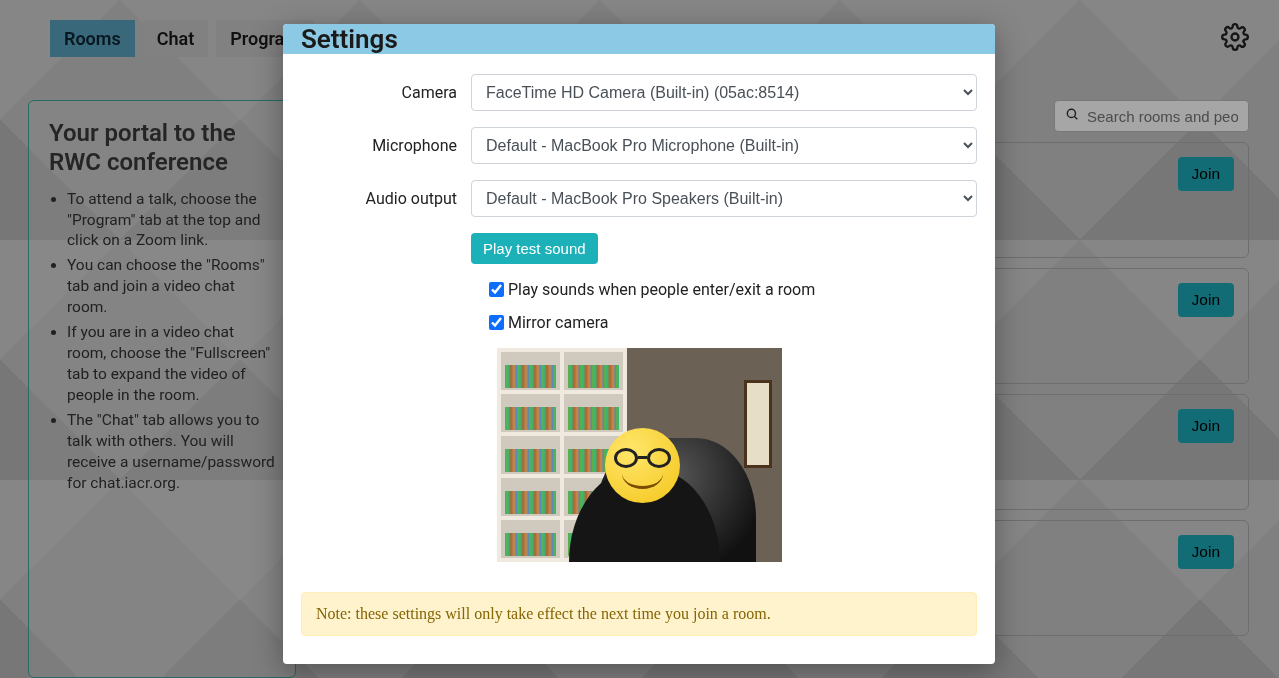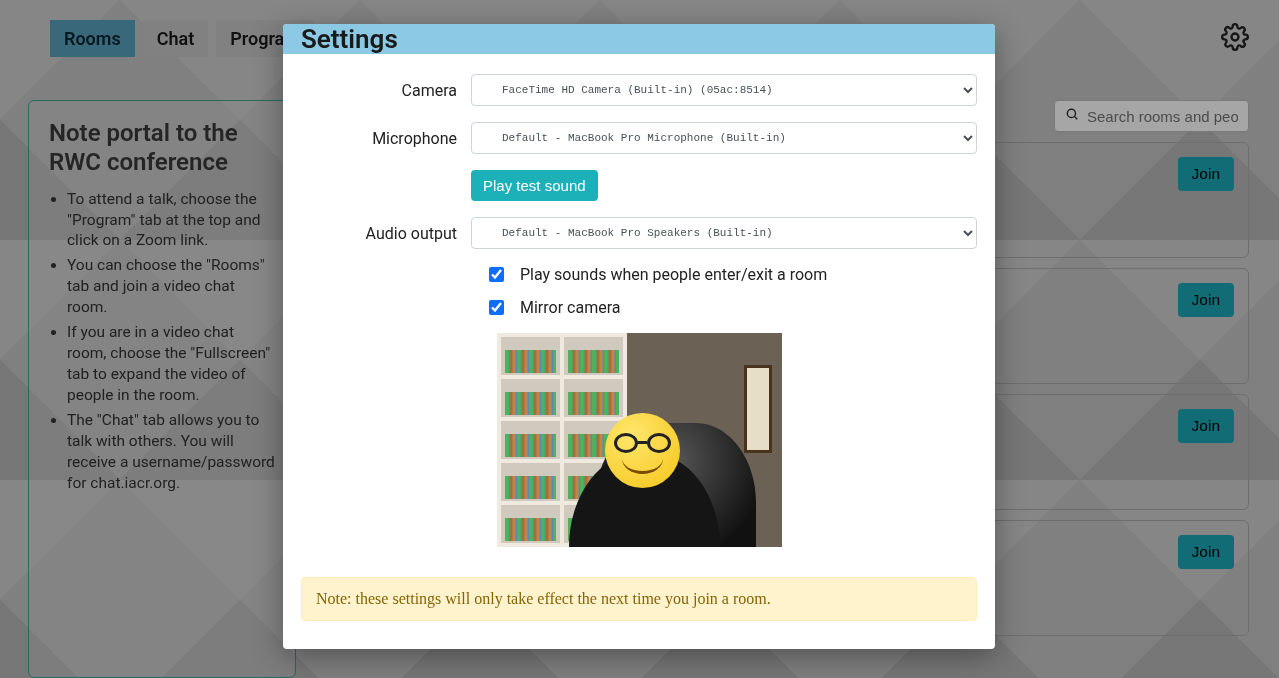--- a/index.html
+++ b/index.html
@@ -65,28 +65,28 @@
   }
   .modal-header {
     background:#8bc9e4; padding:0 18px; font-size:26px; font-weight:600; color:#1a1a1a;
     border-top-left-radius:4px; border-top-right-radius:4px;
   }
   .modal-body { padding: 20px 18px 14px 18px; }
   .form-row { display:flex; align-items:center; margin-bottom: 16px; }
   .form-label { width: 170px; text-align:right; padding-right:14px; font-size:16px; color:#222;}
   .form-control { flex:1; }
   select.form-control {
-    width:100%; padding:8px 26px; border:1px solid #ced4da; border-radius:4px;
-    font-size:11px; background:#fff; color:#495057;font-family:Liberation Mono, monospace;
+    width:100%; padding:8px 10px; border:1px solid #ced4da; border-radius:4px;
+    font-size:16px; background:#fff; color:#495057;
   }
   .play-test {
     background:#1cb1b8; color:#fff; border:none; border-radius:4px;
     padding:7px 12px; font-size:15px; cursor:pointer;
   }
-  .chk-row { display:flex; align-items:center; gap:16px; margin-bottom:14px; padding-left:188px; font-size:16px; color:#222;}
+  .chk-row { display:flex; align-items:center; gap:4px; margin-bottom:14px; padding-left:188px; font-size:16px; color:#222;}
   .chk-row input { width:15px; height:15px; accent-color:#0d6efd; }
   .preview-wrap { display:flex; justify-content:center; padding: 2px 0 8px 0; }
   .preview {
     width:285px; height:214px; background:#6c6155; position:relative; overflow:hidden;
   }
   .bookshelf { position:absolute; left:0; top:0; width:130px; height:100%; background:#efe9df; display:grid;
     grid-template-columns: 1fr 1fr; grid-template-rows: repeat(5,1fr); gap:4px; padding:4px;}
   .shelf-cell { background:#d0c9bd; position:relative;}
   .shelf-cell::after{content:""; position:absolute; left:4px; right:4px; bottom:2px; height:60%;
     background:linear-gradient(90deg,#6a4,#3b7,#a63,#c84,#48c); background-size:12px 100%;}
@@ -123,21 +123,21 @@
   <span>
     <svg class="gear" viewBox="0 0 24 24" fill="none" stroke="currentColor" stroke-width="2">
       <circle cx="12" cy="12" r="3"></circle>
       <path d="M19.4 15a1.7 1.7 0 0 0 .34 1.87l.06.06a2 2 0 1 1-2.83 2.83l-.06-.06a1.7 1.7 0 0 0-1.87-.34 1.7 1.7 0 0 0-1 1.56V21a2 2 0 1 1-4 0v-.09a1.7 1.7 0 0 0-1-1.56 1.7 1.7 0 0 0-1.87.34l-.06.06a2 2 0 1 1-2.83-2.83l.06-.06a1.7 1.7 0 0 0 .34-1.87 1.7 1.7 0 0 0-1.56-1H3a2 2 0 1 1 0-4h.09a1.7 1.7 0 0 0 1.56-1 1.7 1.7 0 0 0-.34-1.87l-.06-.06a2 2 0 1 1 2.83-2.83l.06.06a1.7 1.7 0 0 0 1.87.34H9a1.7 1.7 0 0 0 1-1.56V3a2 2 0 1 1 4 0v.09a1.7 1.7 0 0 0 1 1.56 1.7 1.7 0 0 0 1.87-.34l.06-.06a2 2 0 1 1 2.83 2.83l-.06.06a1.7 1.7 0 0 0-.34 1.87V9a1.7 1.7 0 0 0 1.56 1H21a2 2 0 1 1 0 4h-.09a1.7 1.7 0 0 0-1.56 1z"></path>
     </svg>
   </span>
 </div>
 
 <div class="main-area">
   <div class="portal">
-    <h2>Note portal to the RWC conference</h2>
+    <h2>Your portal to the RWC conference</h2>
     <ul>
       <li>To attend a talk, choose the "Program" tab at the top and click on a Zoom link.</li>
       <li>You can choose the "Rooms" tab and join a video chat room.</li>
       <li>If you are in a video chat room, choose the "Fullscreen" tab to expand the video of people in the room.</li>
       <li>The "Chat" tab allows you to talk with others. You will receive a username/password for chat.iacr.org.</li>
     </ul>
   </div>
   <div class="rooms-col">
     <div class="search-row">
       <div class="search-box">
@@ -176,30 +176,30 @@
         <option>FaceTime HD Camera (Built-in) (05ac:8514)</option>
       </select>
     </div>
     <div class="form-row">
       <div class="form-label">Microphone</div>
       <select class="form-control">
         <option>Default - MacBook Pro Microphone (Built-in)</option>
       </select>
     </div>
     <div class="form-row">
+      <div class="form-label">Audio output</div>
+      <select class="form-control">
+        <option>Default - MacBook Pro Speakers (Built-in)</option>
+      </select>
+    </div>
+    <div class="form-row">
       <div class="form-label"></div>
       <div class="form-control">
         <button class="play-test">Play test sound</button>
       </div>
-    </div>
-    <div class="form-row">
-      <div class="form-label">Audio output</div>
-      <select class="form-control">
-        <option>Default - MacBook Pro Speakers (Built-in)</option>
-      </select>
     </div>
     <div class="chk-row">
       <input type="checkbox" checked="" style="">
       <span>Play sounds when people enter/exit a room</span>
     </div>
     <div class="chk-row">
       <input type="checkbox" checked="" style="">
       <span>Mirror camera</span>
     </div>
     <div class="preview-wrap">

